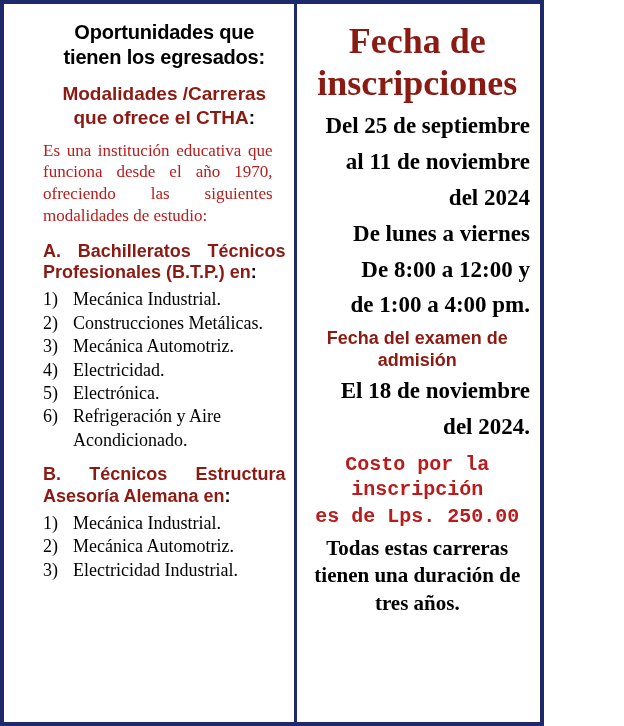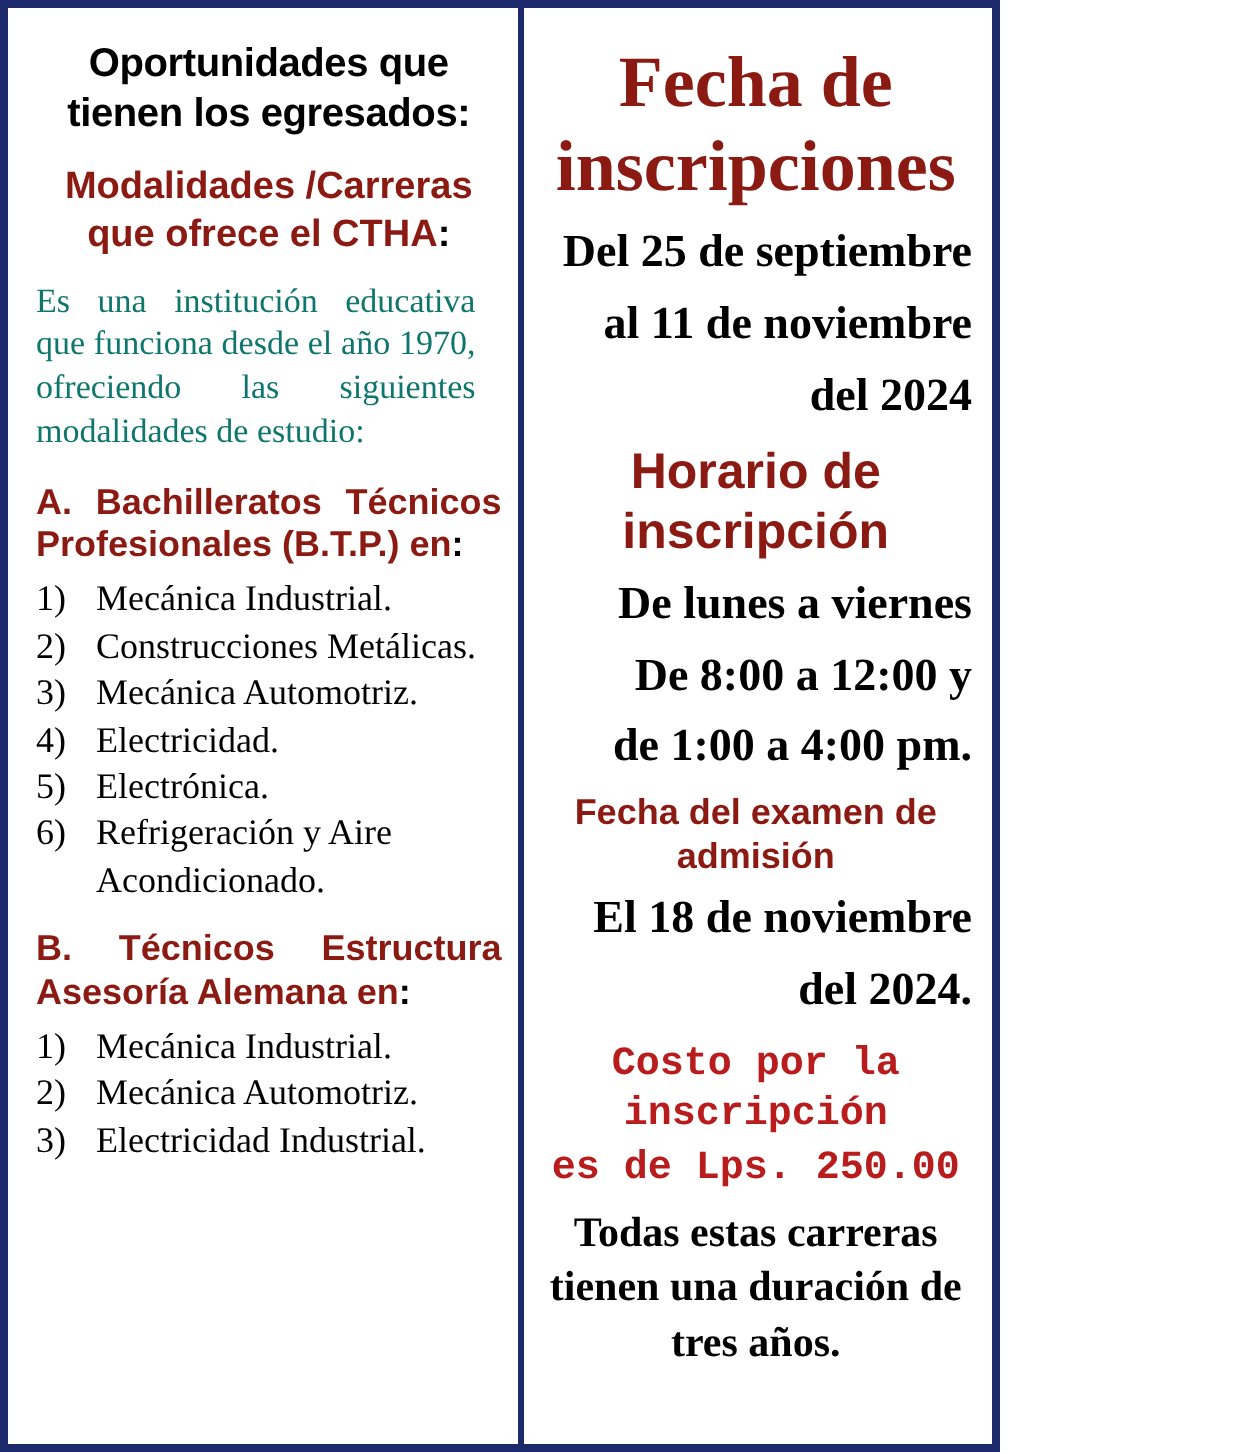--- a/index.html
+++ b/index.html
@@ -9,26 +9,27 @@
   body {
     width: 624px;
     height: 726px;
     background: #ffffff;
     font-family: "Liberation Serif", serif;
     overflow: hidden;
   }
   .poster {
     position: relative;
     box-sizing: border-box;
-    width: 500px;
+    width: 544px;
     height: 726px;
     border: 4px solid #1c2a6b;
     background: #ffffff;
     display: flex;
     flex-direction: row;
+    padding-left: 25px;
   }
   .col {
     box-sizing: border-box;
     height: 100%;
     padding: 10px 10px 0 10px;
   }
   .col-left {
     width: 322px;
     border-right: 3px solid #1c2a6b;
     padding-left: 14px;
@@ -62,21 +63,21 @@
     margin: 0 0 10px 0;
   }
   .heading-red .plain {
     color: #000000;
     font-weight: bold;
   }
   .body-text {
     font-family: "Liberation Serif", serif;
     font-size: 17px;
     line-height: 1.28;
-    color: #0f766e;
+    color: #b91c1c;
     text-align: justify;
     margin: 0 13px 14px 0;
   }
   .section-head {
     font-family: "Liberation Sans", sans-serif;
     font-weight: bold;
     font-size: 18px;
     line-height: 1.22;
     color: #8b1a13;
     margin: 0 0 4px 0;
@@ -223,21 +224,20 @@
 
   </div>
 
   <div class="col col-right">
 
     <div class="r-title">Fecha de inscripciones</div>
     <div class="r-sub">Del  25 de septiembre</div>
     <div class="r-sub">al  11 de noviembre</div>
     <div class="r-sub">del 2024</div>
 
-    <div class="r-title2">Horario de inscripción</div>
     <div class="r-sub">De lunes a viernes</div>
     <div class="r-sub">De 8:00 a 12:00 y</div>
     <div class="r-sub">de 1:00 a 4:00 pm.</div>
 
     <div class="r-head-red">Fecha del examen de admisión</div>
     <div class="r-sub">El 18 de  noviembre</div>
     <div class="r-sub">del 2024.</div>
 
     <div class="r-cost">Costo por la inscripción</div>
     <div class="r-cost" style="margin-top:-4px;">es de Lps. 250.00</div>

